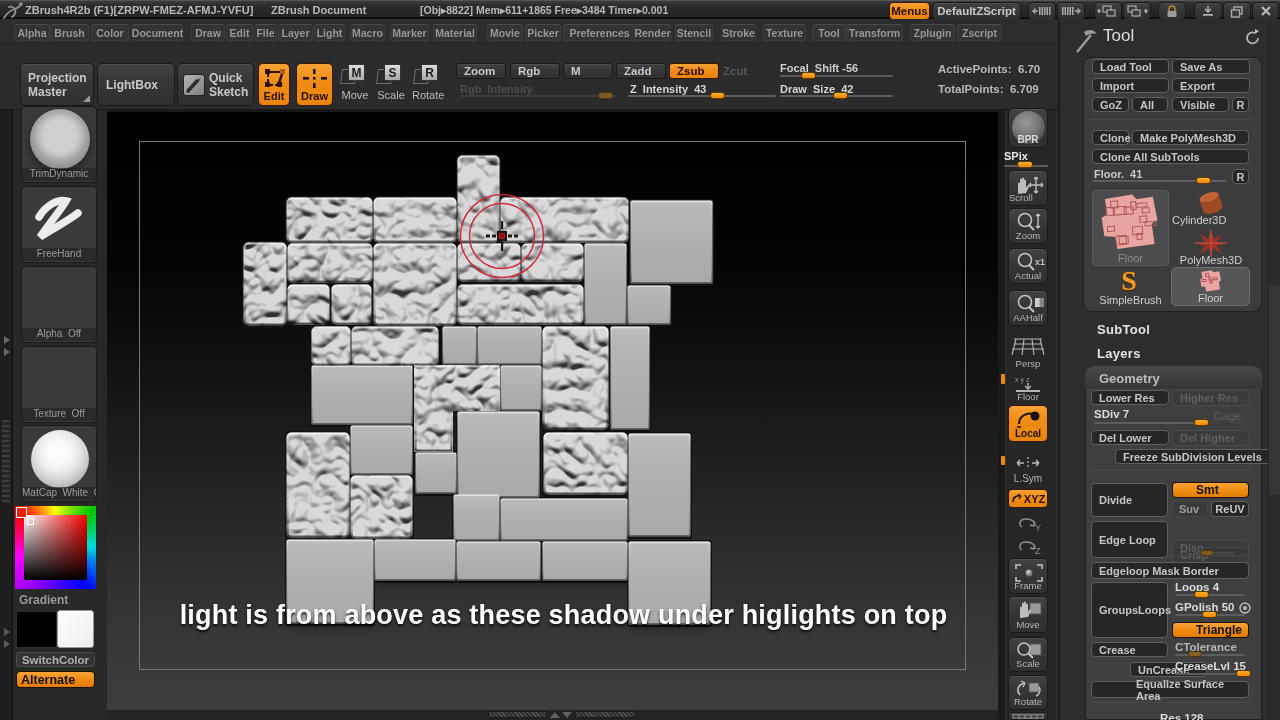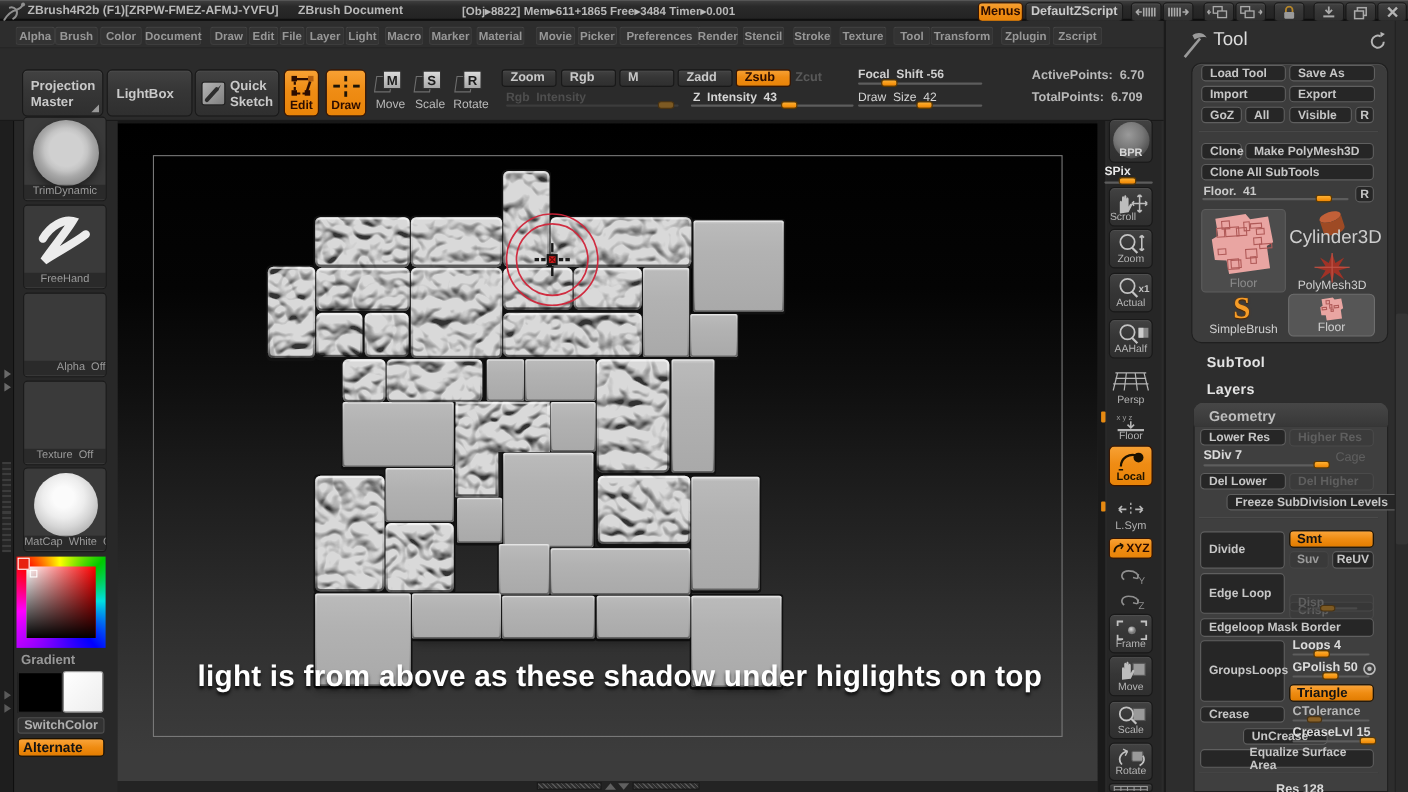--- a/index.html
+++ b/index.html
@@ -2,21 +2,21 @@
 <html><head><meta charset="utf-8"><style>
 *{margin:0;padding:0;box-sizing:border-box}
 html,body{width:1280px;height:720px;overflow:hidden;background:#2b2b2b;font-family:"Liberation Sans",sans-serif}
 div{position:absolute}
 .b{background:linear-gradient(#424242,#363636 45%,#2f2f2f);border:1px solid #191919;border-radius:4px;color:#c9c9c9;font-weight:bold;box-shadow:inset 0 1px 0 rgba(255,255,255,.07)}
 .ob{background:linear-gradient(#f7a134,#ef8c14 45%,#e98408);border:1.5px solid #3a1600;border-radius:6px;color:#2c0d00;font-weight:bold}
 .mi{background:#333333;border:1px solid #3d3d3d;border-top-color:#4a4a4a;border-radius:3px;color:#979797;font-weight:bold;font-size:10.5px;white-space:nowrap;display:flex;align-items:center;justify-content:center}
 .pb{background:#262626;border:1px solid #5f5f5f;border-radius:4px;color:#c6c6c6;font-weight:bold;font-size:11px;display:flex;align-items:center;padding-left:7px}
 .pbc{background:#262626;border:1px solid #5f5f5f;border-radius:4px;color:#c6c6c6;font-weight:bold;font-size:11px;display:flex;align-items:center;justify-content:center}
 .gb{background:rgba(0,0,0,0.06);border:1px solid #4a4a4a;border-radius:4px;color:#5f5f5f;font-weight:bold;font-size:11px;display:flex;align-items:center;padding-left:7px}
-.obp{background:linear-gradient(#f9a43a,#ef8c12 50%,#e27c00);border:1px solid #1c1100;border-radius:4px;color:#131313;font-weight:bold;font-size:12px;display:flex;align-items:center;padding-left:6px}
+.obp{background:linear-gradient(#f9a43a,#ef8c12 50%,#e27c00);border:1px solid #1c1100;border-radius:4px;color:#131313;font-weight:bold;font-size:12px;display:flex;align-items:center;padding-left:23px}
 .trk{height:2px;background:#5d5d5d;border-radius:1px}
 .hdl{width:15px;height:7px;background:linear-gradient(#ffb133,#ef8500);border:1px solid #5e3a00;border-radius:3px}
 .flex{display:flex;align-items:center;justify-content:center}
 </style></head><body>
 <div style="left:0px;top:0px;width:1280px;height:19px;background:linear-gradient(#3d3d3d,#2a2a2a 30%,#232323);border-top:1px solid #555;border-bottom:2px solid #0e0e0e;"></div>
 <div style="left:1px;top:1px;width:24px;height:18px"><svg width="24" height="18" viewBox="0 0 24 18">
       <path d="M3,17 C6,12 10,9 14,8 C17,7 19,5 20,3 M14,8 C12,6 10,5 8,6 M14,8 C15,11 14,14 11,16" stroke="#909090" stroke-width="1.8" fill="none" stroke-linecap="round"></path>
       <circle cx="20" cy="3" r="1.8" fill="#909090"></circle>
     </svg></div>
 <div style="left:25px;top:4px;font-weight:bold;font-size:11px;color:#b8b8b8;white-space:nowrap">ZBrush4R2b (F1)[ZRPW-FMEZ-AFMJ-YVFU]</div>
@@ -168,21 +168,21 @@
 <div style="left:723px;top:63px;width:40px;height:16px;font-size:11.5px;font-weight:bold;color:#595959;display:flex;align-items:center">Zcut</div>
 <div style="left:780px;top:62px;width:120px;height:13px;font-size:11px;font-weight:bold;color:#cfcfcf">Focal&nbsp; Shift -56</div>
 <div class="trk" style="left:780px;top:75px;width:113px;height:2px;"></div>
 <div class="hdl" style="left:801px;top:72px;width:15px;height:7px;"></div>
 <div style="left:460px;top:83px;width:130px;height:13px;font-size:11px;font-weight:bold;color:#4e4e4e">Rgb&nbsp; Intensity</div>
 <div class="trk" style="left:460px;top:95px;width:157px;height:2px;background:#3c3c3c"></div>
 <div class="hdl" style="left:598px;top:92px;width:15px;height:7px;background:#7d5a23;border-color:#4a3312"></div>
 <div style="left:630px;top:83px;width:100px;height:13px;font-size:11px;font-weight:bold;color:#d5d5d5">Z&nbsp; Intensity&nbsp; 43</div>
 <div class="trk" style="left:628px;top:95px;width:148px;height:2px;"></div>
 <div class="hdl" style="left:710px;top:92px;width:15px;height:7px;"></div>
-<div style="left:780px;top:83px;width:100px;height:13px;font-size:11px;font-weight:normal;color:#d5d5d5">Draw&nbsp; Size&nbsp; 42</div>
+<div style="left:780px;top:83px;width:100px;height:13px;font-size:11px;font-weight:bold;color:#d5d5d5">Draw&nbsp; Size&nbsp; 42</div>
 <div class="trk" style="left:780px;top:95px;width:113px;height:2px;"></div>
 <div class="hdl" style="left:833px;top:92px;width:15px;height:7px;"></div>
 <div style="left:938px;top:63px;width:110px;height:13px;font-size:11.5px;font-weight:bold;color:#b9b9b9">ActivePoints:&nbsp; 6.70</div>
 <div style="left:938px;top:83px;width:110px;height:13px;font-size:11.5px;font-weight:bold;color:#b9b9b9">TotalPoints:&nbsp; 6.709</div>
 <div style="left:0px;top:110px;width:13px;height:610px;background:#1e1e1e;border-right:1px solid #0d0d0d"></div>
 <div style="left:13px;top:110px;width:94px;height:610px;background:#282828"></div>
 <div style="left:4px;top:336px;width:0px;height:0px;width:0;height:0;border-top:4px solid transparent;border-bottom:4px solid transparent;border-left:6px solid #6a6a6a"></div>
 <div style="left:4px;top:348px;width:0px;height:0px;width:0;height:0;border-top:4px solid transparent;border-bottom:4px solid transparent;border-left:6px solid #6a6a6a"></div>
 <div style="left:4px;top:628px;width:0px;height:0px;width:0;height:0;border-top:4px solid transparent;border-bottom:4px solid transparent;border-left:6px solid #5a5a5a"></div>
 <div style="left:4px;top:640px;width:0px;height:0px;width:0;height:0;border-top:4px solid transparent;border-bottom:4px solid transparent;border-left:6px solid #5a5a5a"></div>
@@ -191,21 +191,21 @@
     <div style="left:8px;top:2px;width:60px;height:60px;border-radius:50%;background:radial-gradient(circle at 50% 45%,#d0d0d0 0 34%,#c4c4c4 44%,#a8a8a8 56%,#959595 68%,#838383 82%,#707070 100%);box-shadow:0 4px 8px rgba(0,0,0,.45)"></div>
     <div style="left:0;right:0;bottom:1px;height:13px;background:rgba(30,30,30,.55);text-align:center;font-size:10px;color:#9b9b9b;white-space:nowrap;overflow:hidden">TrimDynamic</div>
   </div>
 <div style="left:21px;top:186px;width:76px;height:77px;background:#3a3a3a;border:1px solid #1a1a1a;border-radius:4px">
     <svg width="74" height="75" style="position:absolute;left:0;top:0">
       <path d="M17,30 C24,18 36,12 44,14 C38,24 26,38 18,50 C30,42 46,34 56,26" stroke="#ececec" stroke-width="7.5" fill="none" stroke-linecap="round" style="filter:blur(.7px)"></path>
     </svg>
     <div style="left:0;right:0;bottom:1px;height:13px;background:rgba(30,30,30,.55);text-align:center;font-size:10px;color:#9b9b9b;white-space:nowrap;overflow:hidden">FreeHand</div>
   </div>
 <div style="left:21px;top:266px;width:76px;height:77px;background:#3a3a3a;border:1px solid #1a1a1a;border-radius:4px">
-    <div style="left:0;right:0;bottom:1px;height:13px;background:rgba(30,30,30,.55);text-align:right;font-size:10px;color:#9b9b9b;white-space:nowrap;overflow:hidden">Alpha&nbsp; Off</div>
+    <div style="left:0;right:0;bottom:1px;height:13px;background:rgba(30,30,30,.55);text-align:center;font-size:10px;color:#9b9b9b;white-space:nowrap;overflow:hidden">Alpha&nbsp; Off</div>
   </div>
 <div style="left:21px;top:346px;width:76px;height:77px;background:#3a3a3a;border:1px solid #1a1a1a;border-radius:4px">
     <div style="left:0;right:0;bottom:1px;height:13px;background:rgba(30,30,30,.55);text-align:center;font-size:10px;color:#9b9b9b;white-space:nowrap;overflow:hidden">Texture&nbsp; Off</div>
   </div>
 <div style="left:21px;top:425px;width:76px;height:77px;background:#3a3a3a;border:1px solid #1a1a1a;border-radius:4px">
     <div style="left:9px;top:4px;width:58px;height:58px;border-radius:50%;background:radial-gradient(circle at 46% 38%,#fbfbfb 0 20%,#ededed 40%,#d5d5d5 58%,#b2b2b2 78%,#8d8d8d 96%)"></div>
     <div style="left:0;right:0;bottom:1px;height:13px;background:rgba(30,30,30,.55);text-align:center;font-size:10px;color:#9b9b9b;white-space:nowrap;overflow:hidden">MatCap&nbsp; White&nbsp; C</div>
   </div>
 <div style="left:15px;top:506px;width:81px;height:83px;background:conic-gradient(from 315deg, #ff0000, #ffff00 12%, #00c800 25%, #00e0e0 37%, #0000ff 52%, #8000ff 68%, #ff00ff 84%, #ff0000);"></div>
 <div style="left:24px;top:515px;width:63px;height:65px;background:linear-gradient(to top, #000 0%, rgba(0,0,0,0) 100%),linear-gradient(to right,#ffffff,#ff0000);"></div>
@@ -627,21 +627,21 @@
     </svg>
     <div style="left:0;right:0;bottom:1px;text-align:center;font-size:11px;color:#8d8d8d">Floor</div>
   </div>
 <div style="left:1186px;top:190px;width:50px;height:36px;">
     <svg width="34" height="26" style="position:absolute;left:8px;top:0">
       <g transform="rotate(-18 17 13)">
         <ellipse cx="17" cy="7" rx="10" ry="4.5" fill="#c26038"></ellipse>
         <path d="M7,7 L7,19 a10,4.5 0 0 0 20,0 L27,7 a10,4.5 0 0 1 -20,0 Z" fill="#9e4a24"></path>
       </g>
     </svg>
-    <div style="left:-14px;right:-14px;bottom:0;text-align:right;font-size:17px;color:#cfcfcf">Cylinder3D</div>
+    <div style="left:-14px;right:-14px;bottom:0;text-align:left;font-size:11px;color:#cfcfcf">Cylinder3D</div>
   </div>
 <div style="left:1186px;top:229px;width:50px;height:37px;">
     <svg width="34" height="28" style="position:absolute;left:8px;top:0">
       <g fill="#a03226">
         <path d="M17,1 L20,10 L28,5 L23,13 L33,14 L23,17 L28,25 L19,19 L17,28 L15,19 L6,25 L11,17 L1,14 L11,13 L6,5 L14,10 Z"></path>
       </g>
       <path d="M17,1 L17,28 M1,14 L33,14" stroke="#c4574a" stroke-width="1"></path>
     </svg>
     <div style="left:-14px;right:-14px;bottom:0;text-align:center;font-size:11px;color:#cfcfcf">PolyMesh3D</div>
   </div>

